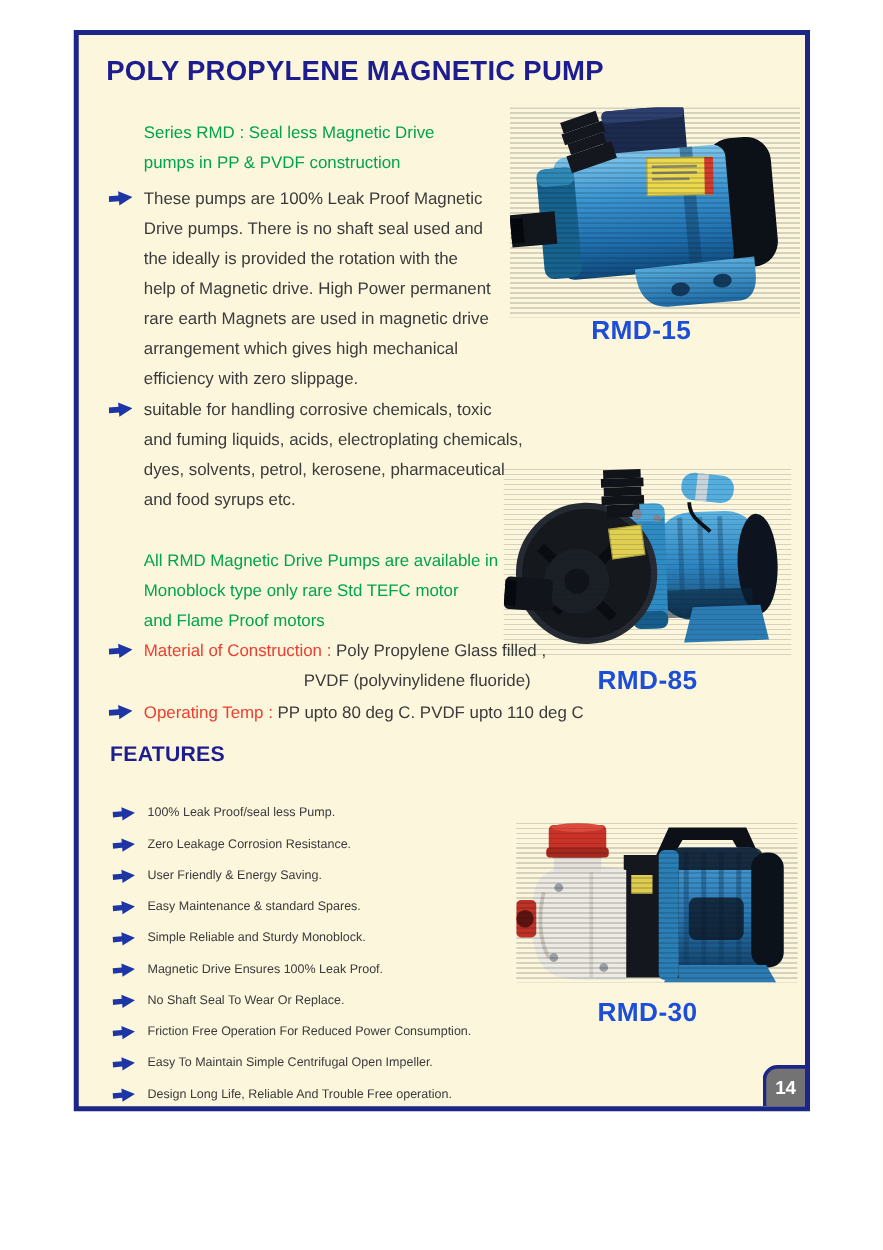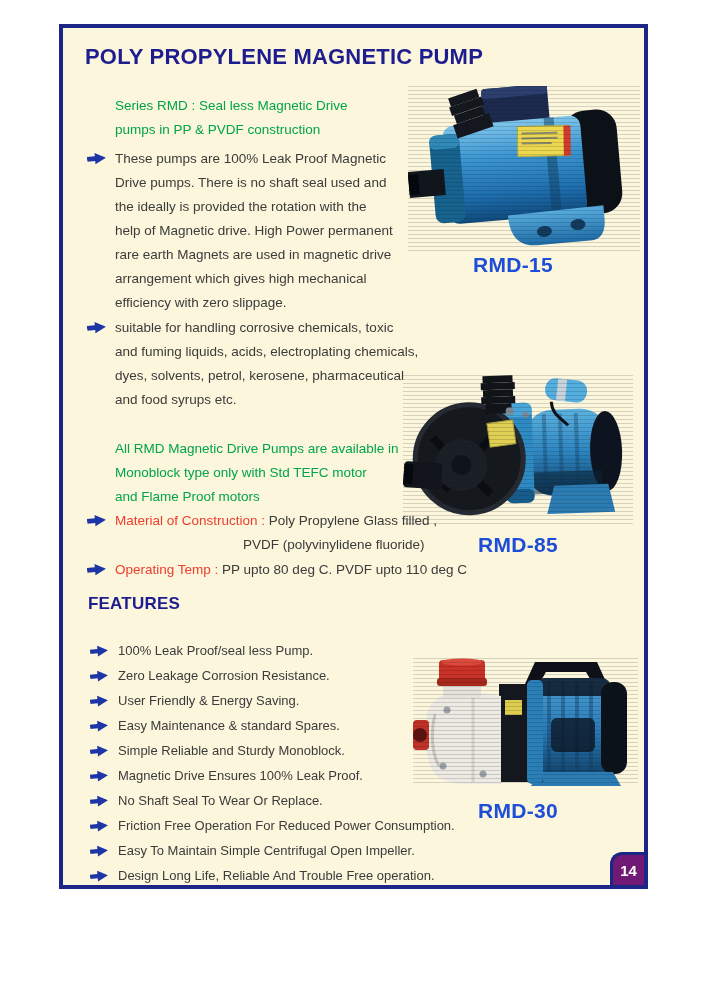--- a/index.html
+++ b/index.html
@@ -39,38 +39,38 @@
 
   .spec-line { position:absolute; font-size:13.5px; line-height:24px; white-space:nowrap; color:#3b3b3b; }
   .spec-line .red { color:#ee3d2e; }
   .spec-line .arrow { position:absolute; left:-28px; top:5px; }
 
   .features-heading {
     position:absolute; left:25px; top:566px;
     font-size:17px; font-weight:bold; color:#1d1d8f; margin:0; letter-spacing:0.2px;
   }
   .features-list { position:absolute; left:27px; top:610px; width:420px; }
-  .feat { display:flex; align-items:center; height:25px; color:#3b3b3b; font-size:13px; }
+  .feat { display:flex; align-items:center; height:25px; color:#3b3b3b; font-size:10px; }
   .feat .arrow { flex:0 0 18px; width:18px; height:12px; margin-right:10px; }
   .feat .ftext { white-space:nowrap; }
 
   .photo { position:absolute; }
   .photo svg { display:block; width:100%; height:100%; }
   .photo::after {
     content:""; position:absolute; inset:0; pointer-events:none;
     background:repeating-linear-gradient(180deg, rgba(15,18,28,0.16) 0 1px, transparent 1px 4px);
   }
   .model-label {
     position:absolute; width:140px; text-align:center;
     font-size:21px; font-weight:bold; color:#1d4ed8; letter-spacing:0.3px;
   }
 
   .page-badge {
     position:absolute; right:0; bottom:0; width:31px; height:30px;
-    background:#701a75;
+    background:#737373;
     border-left:3px solid #1c2686; border-top:3px solid #1c2686;
     border-top-left-radius:12px;
     display:flex; align-items:center; justify-content:center;
     color:#ffffff; font-size:15px; font-weight:bold;
   }
 </style>
 </head>
 <body>
 
 <div class="stage">
@@ -97,21 +97,21 @@
     <div class="para" style="left:52px; top:288px;">
       <span class="arrow"></span>
       <div class="tline">suitable for handling corrosive chemicals, toxic</div>
       <div class="tline">and fuming liquids, acids, electroplating chemicals,</div>
       <div class="tline">dyes, solvents, petrol, kerosene, pharmaceutical</div>
       <div class="tline">and food syrups etc.</div>
     </div>
 
     <div class="green-block" style="left:52px; top:409px;">
       <div class="tline">All RMD Magnetic Drive Pumps are available in</div>
-      <div class="tline">Monoblock type only with Std TEFC motor</div>
+      <div class="tline">Monoblock type only rare Std TEFC motor</div>
       <div class="tline">and Flame Proof motors</div>
     </div>
 
     <div class="spec-line" style="left:52px; top:481px;">
       <span class="arrow"></span>
       <span class="red">Material of Construction : </span><span>Poly Propylene Glass filled ,</span>
     </div>
     <div class="spec-line" style="left:180px; top:505px;">
       <span>PVDF (polyvinylidene fluoride)</span>
     </div>

